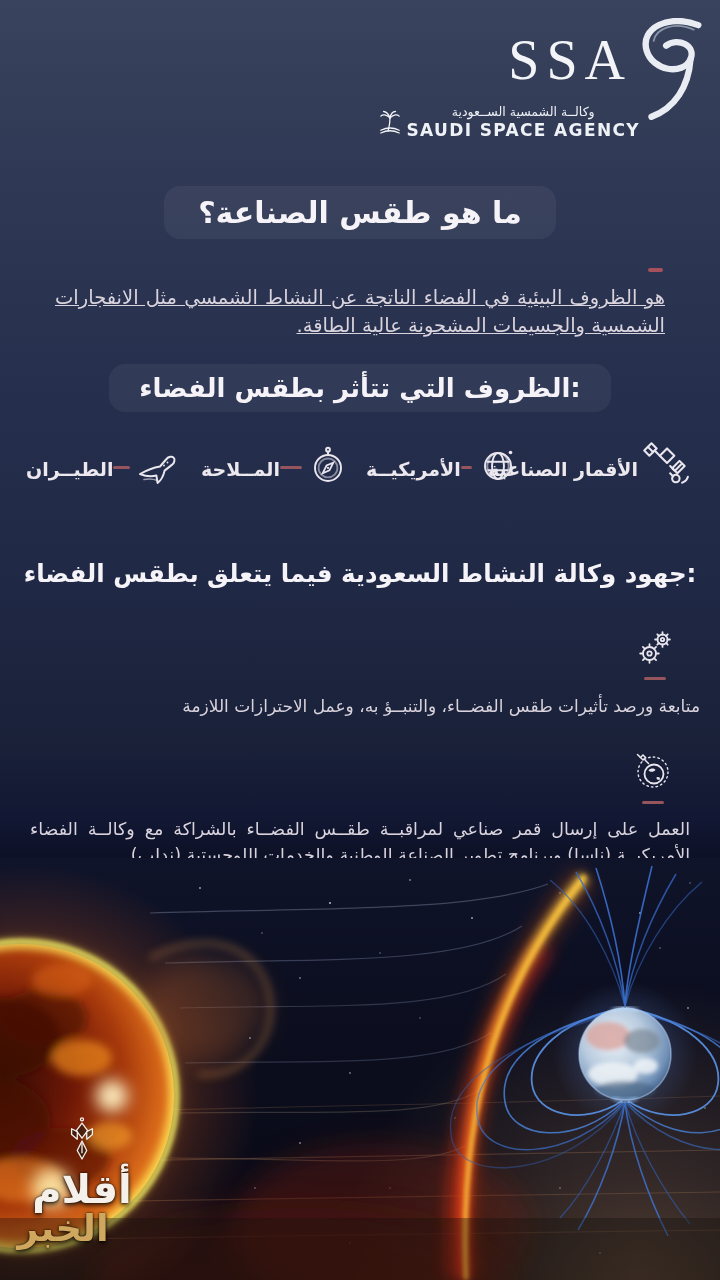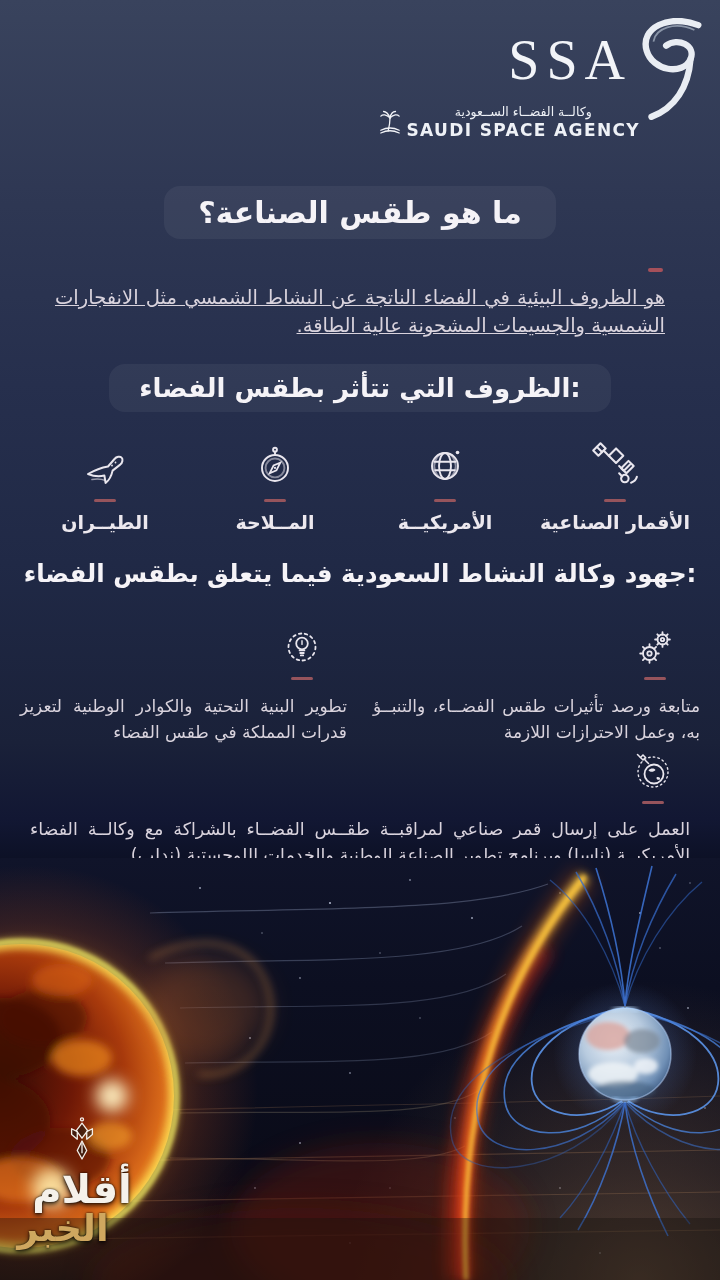--- a/index.html
+++ b/index.html
@@ -40,21 +40,21 @@
     font-size:19.5px;line-height:1.45;text-align:justify;text-align-last:right;
     direction:rtl;color:var(--body-text);text-decoration:underline;
   }
   
   .systems-heading-wrap{top:364px;}
   .systems-heading{font-size:26px;font-weight:bold;color:var(--heading-text);padding:9px 30px;}
   .systems-row{
     position:absolute;top:436px;right:26px;left:26px;
     display:flex;direction:rtl;justify-content:space-between;
   }
-  .system-item{width:158px;display:flex;flex-direction:column;align-items:center;}
+  .system-item{width:158px;display:flex;flex-direction:row;align-items:center;}
   .system-icon{height:56px;display:flex;align-items:flex-end;}
   .dash{width:22px;height:3px;border-radius:2px;background:var(--accent-dash);margin-top:7px;}
   .system-label{margin-top:9px;font-size:19px;font-weight:bold;color:#ece8ee;white-space:nowrap;}
   
   .efforts-heading-wrap{top:552px;}
   .efforts-heading{font-size:24.5px;font-weight:bold;color:var(--heading-text);padding:7px 18px;}
   .efforts-cols{
     position:absolute;top:624px;right:20px;left:20px;
     display:flex;direction:rtl;gap:26px;
   }
@@ -103,21 +103,21 @@
           <path d="M12 8 C12 14 11 18 10 22"></path>
           <path d="M12 8 C8 4 4 4 2 6"></path>
           <path d="M12 8 C10 3 7 1 5 1"></path>
           <path d="M12 8 C13 3 16 1 18 1"></path>
           <path d="M12 8 C16 4 20 4 22 6"></path>
           <path d="M2 21.5 C8 18.5 16 18.5 22 21.5"></path>
           <path d="M2 24.5 C8 21.5 16 21.5 22 24.5"></path>
         </g>
       </svg>
       <div class="logo-names">
-        <div class="logo-ar">وكالــة الفضــاء الســعودية</div>
+        <div class="logo-ar">وكالــة الشمسية الســعودية</div>
         <div class="logo-en">SAUDI SPACE AGENCY</div>
       </div>
     </div>
   </div>
 
   <div class="center-wrap intro-title-wrap">
     <div class="pill intro-title">ما هو طقس الصناعة؟</div>
   </div>
   <div class="intro-dash"></div>
   <p class="intro-body">هو الظروف البيئية في الفضاء الناتجة عن النشاط الشمسي مثل الانفجارات الشمسية والجسيمات المشحونة عالية الطاقة.</p>
@@ -215,36 +215,20 @@
               <circle cx="30.5" cy="15.5" r="1.7"></circle>
               <path d="M35.5 15.5 L37.9 15.5 M34 19 L35.7 20.7 M30.5 20.5 L30.5 22.9 M27 19 L25.3 20.7 M25.5 15.5 L23.1 15.5 M27 12 L25.3 10.3 M30.5 10.5 L30.5 8.1 M34 12 L35.7 10.3"></path>
             </g>
           </svg>
         </span>
         <span class="dash"></span>
       </div>
       <p class="effort-text">متابعة ورصد تأثيرات طقس الفضــاء، والتنبــؤ به، وعمل الاحترازات اللازمة</p>
     </div>
 
-    <div class="effort">
-      <div class="effort-head">
-        <span>
-          <svg class="icon-svg" width="46" height="46" viewBox="0 0 46 46">
-            <g fill="none" stroke="#e9e6ee" stroke-width="1.8" stroke-linecap="round">
-              <circle cx="23" cy="23" r="13.5" stroke-dasharray="2.5 3.5"></circle>
-              <circle cx="23" cy="19.5" r="5.8"></circle>
-              <path d="M20.6 26.4 H25.4 M21.2 29 H24.8 M21.8 31.4 H24.2"></path>
-              <path d="M23 17 v3.2" opacity=".8"></path>
-            </g>
-          </svg>
-        </span>
-        <span class="dash"></span>
-      </div>
-      <p class="effort-text">تطوير البنية التحتية والكوادر الوطنية لتعزيز قدرات المملكة في طقس الفضاء</p>
-    </div>
   </div>
 
   <div class="effort-full">
     <div class="effort-head">
       <span>
         <svg class="icon-svg" width="46" height="46" viewBox="0 0 46 46">
           <g fill="none" stroke="#e9e6ee" stroke-width="1.8" stroke-linecap="round">
             <circle cx="23" cy="24" r="15" stroke-dasharray="1.5 3.2" stroke-width="1.4"></circle>
             <circle cx="24" cy="26" r="9.5"></circle>
             <path d="M18.5 22.5 c2 -2.5 5.5 -2.5 7 -0.5 c-1.5 2 -5 2.5 -7 0.5 Z" fill="#e9e6ee" stroke="none"></path>

